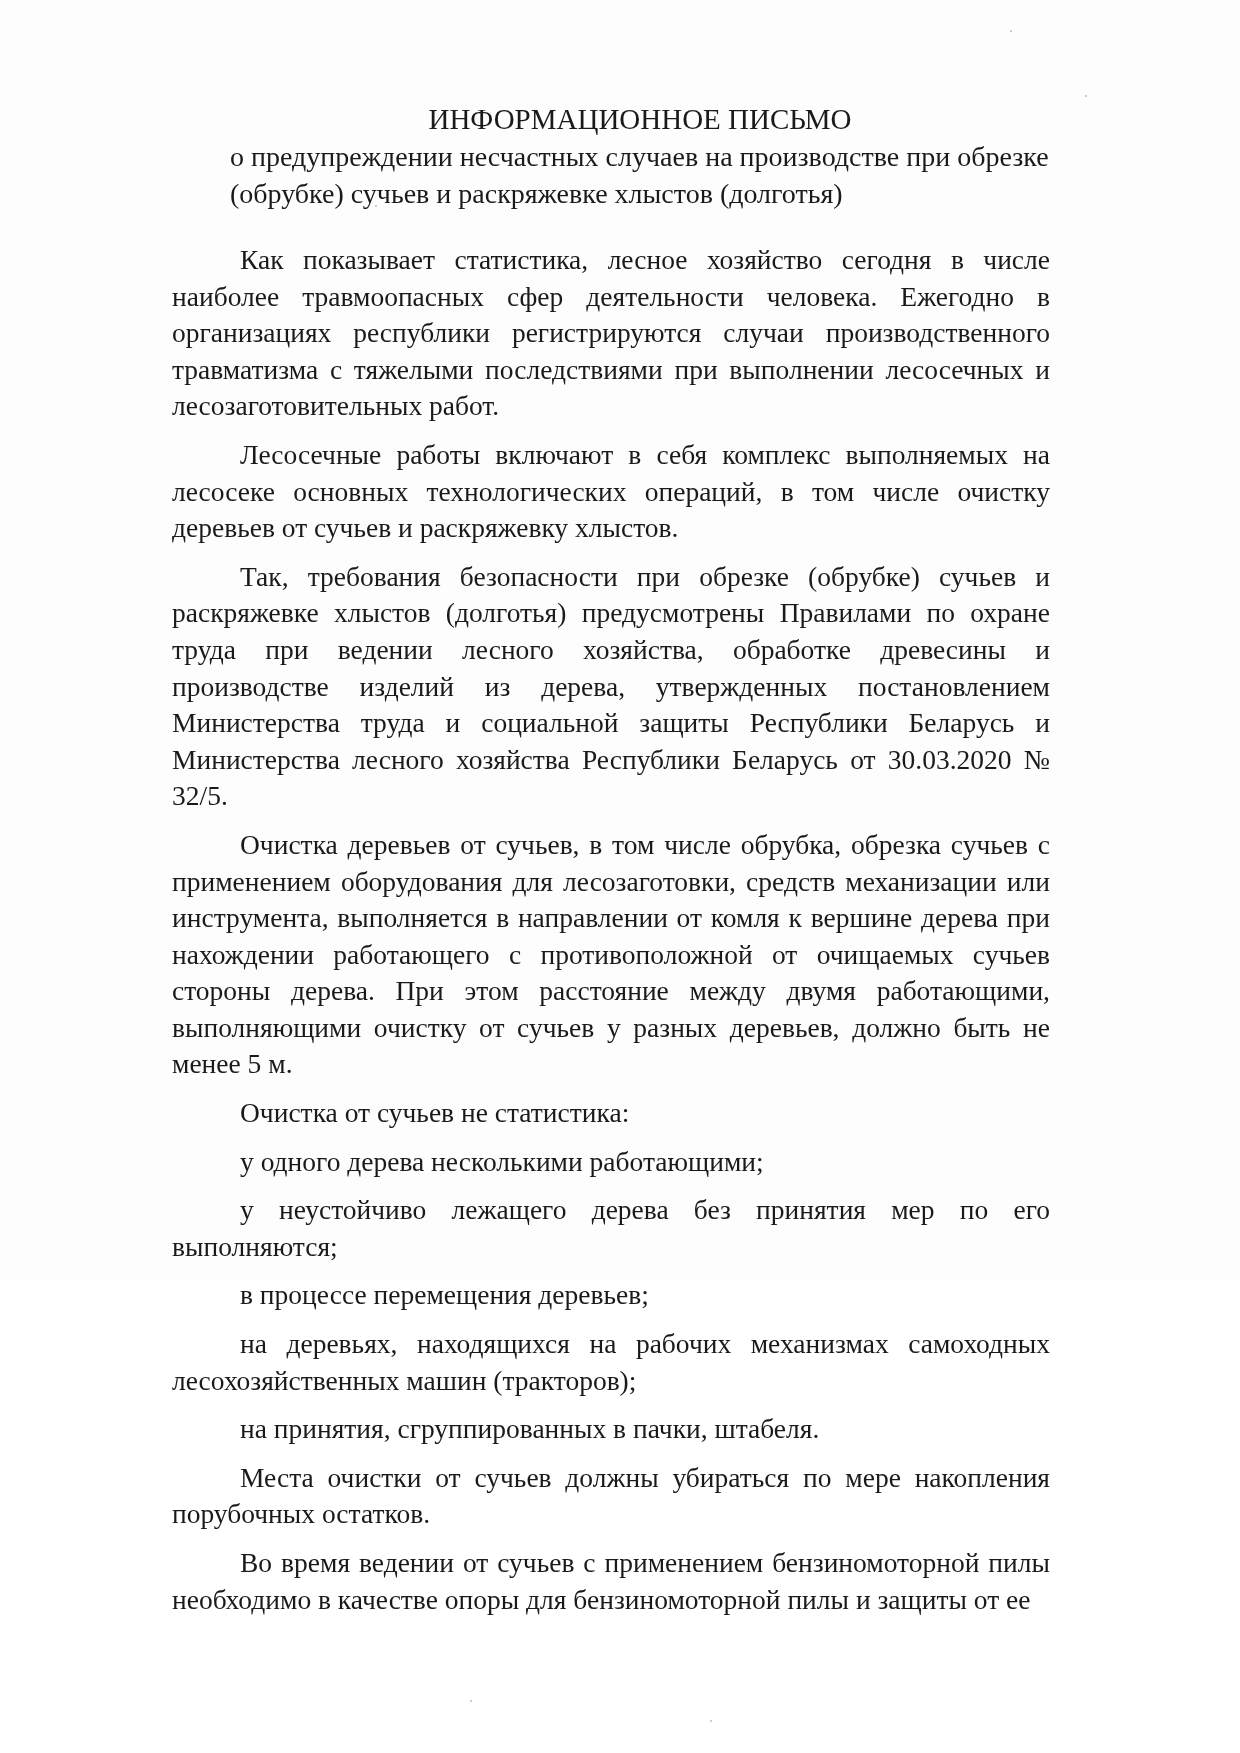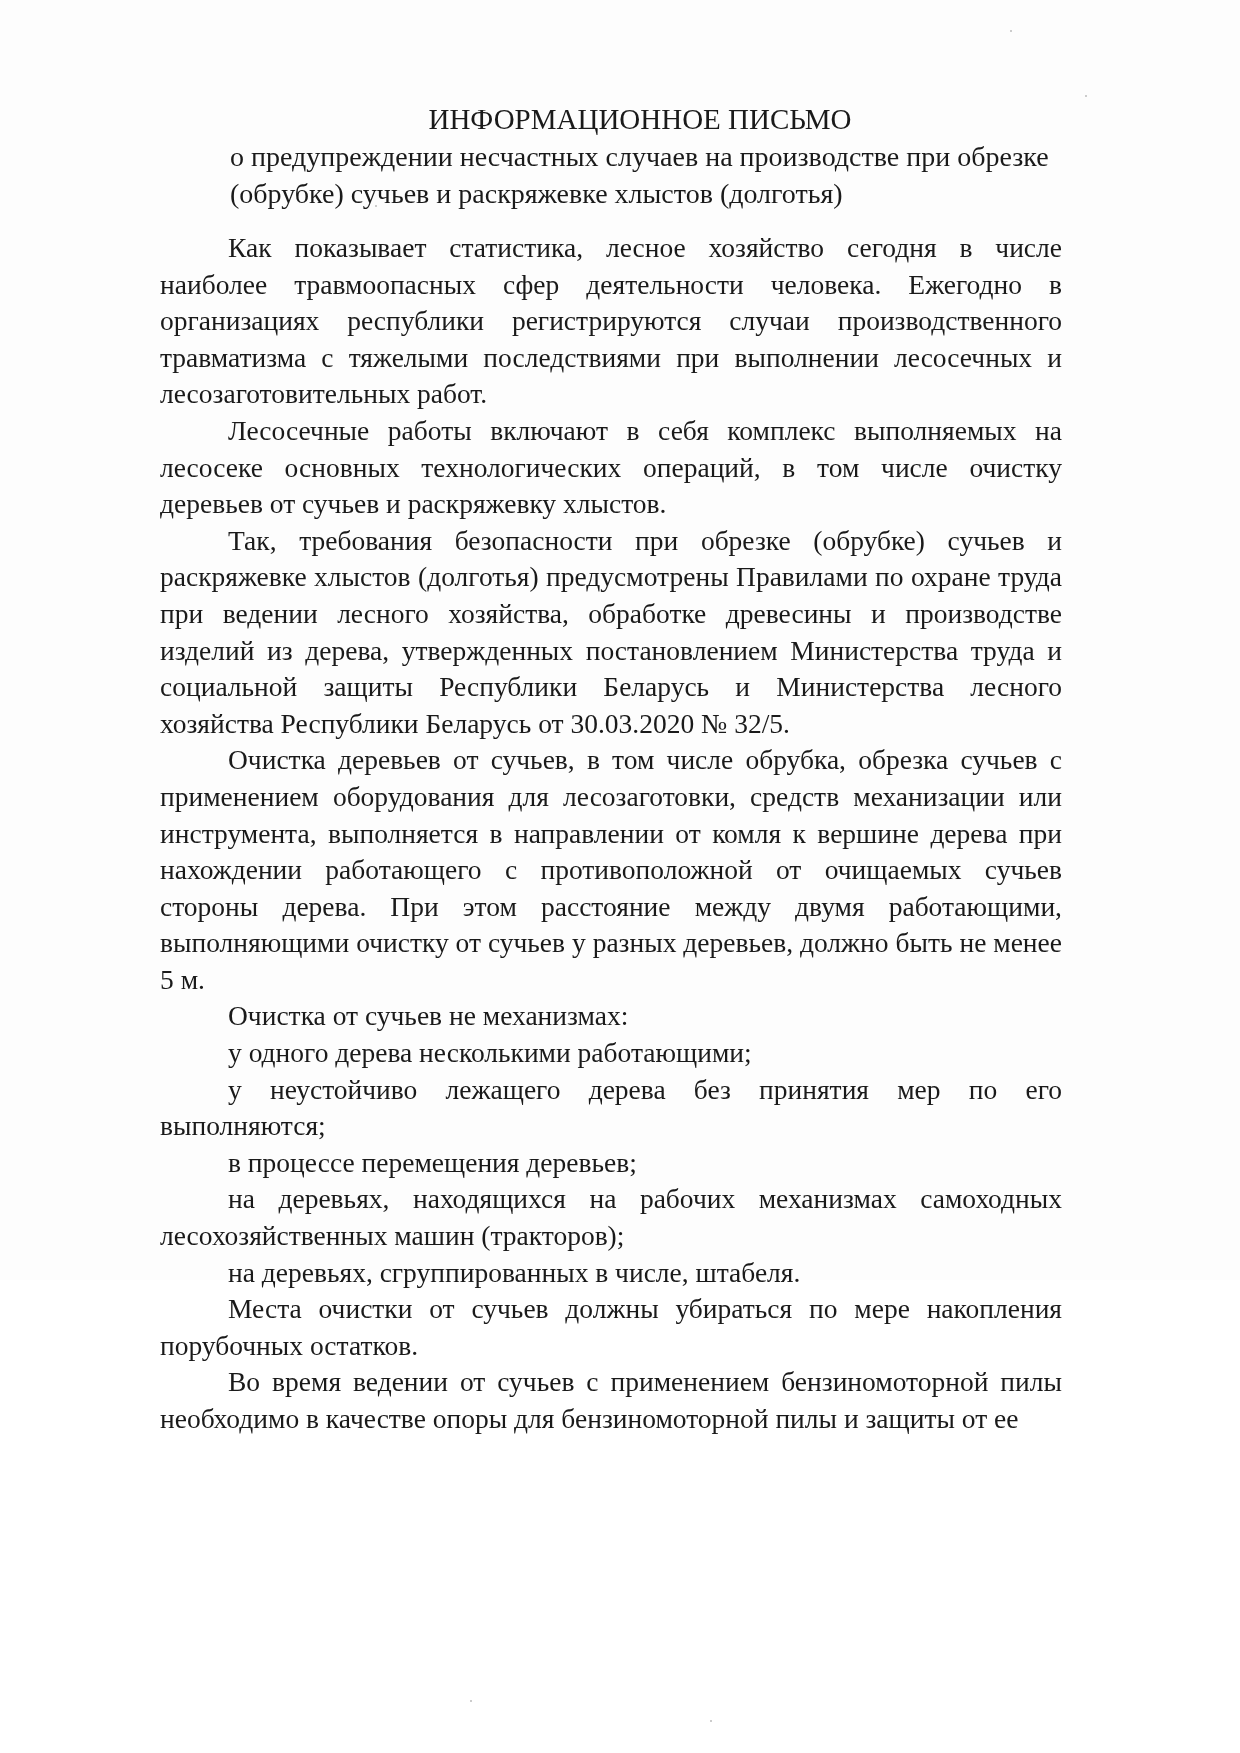--- a/index.html
+++ b/index.html
@@ -16,21 +16,21 @@
     padding-left: 40px; box-sizing: border-box;
   }
   .subtitle {
     position: absolute; left: 230px; width: 870px; top: 138px;
     font-size: 28px; line-height: 37px;
   }
   .body {
     position: absolute; left: 160px; width: 902px; top: 230px;
     font-size: 27.5px; line-height: 36.6px;
   }
-  .body p { margin: 0; text-align: justify; text-indent: 68px; }
+  .body p { margin: 12px; text-align: justify; text-indent: 68px; }
   .body p.list { text-align: justify; }
   .specks span { position: absolute; width: 2px; height: 2px; background: #bbb; border-radius: 1px; }
 </style>
 </head>
 <body>
 
 <div class="page">
   <div class="specks">
     <span style="left:1010px;top:30px"></span>
     <span style="left:375px;top:205px"></span>
@@ -40,22 +40,22 @@
   </div>
 
   <div class="title">ИНФОРМАЦИОННОЕ ПИСЬМО</div>
   <div class="subtitle">о предупреждении несчастных случаев на производстве при обрезке (обрубке) сучьев и раскряжевке хлыстов (долготья)</div>
 
   <div class="body">
     <p>Как показывает статистика, лесное хозяйство сегодня в числе наиболее травмоопасных сфер деятельности человека. Ежегодно в организациях республики регистрируются случаи производственного травматизма с тяжелыми последствиями при выполнении лесосечных и лесозаготовительных работ.</p>
     <p>Лесосечные работы включают в себя комплекс выполняемых на лесосеке основных технологических операций, в том числе очистку деревьев от сучьев и раскряжевку хлыстов.</p>
     <p>Так, требования безопасности при обрезке (обрубке) сучьев и раскряжевке хлыстов (долготья) предусмотрены Правилами по охране труда при ведении лесного хозяйства, обработке древесины и производстве изделий из дерева, утвержденных постановлением Министерства труда и социальной защиты Республики Беларусь и Министерства лесного хозяйства Республики Беларусь от 30.03.2020 № 32/5.</p>
     <p>Очистка деревьев от сучьев, в том числе обрубка, обрезка сучьев с применением оборудования для лесозаготовки, средств механизации или инструмента, выполняется в направлении от комля к вершине дерева при нахождении работающего с противоположной от очищаемых сучьев стороны дерева. При этом расстояние между двумя работающими, выполняющими очистку от сучьев у разных деревьев, должно быть не менее 5 м.</p>
-    <p>Очистка от сучьев не механизмах:</p>
+    <p>Очистка от сучьев не статистика:</p>
     <p class="list">у одного дерева несколькими работающими;</p>
     <p class="list">у неустойчиво лежащего дерева без принятия мер по его выполняются;</p>
     <p class="list">в процессе перемещения деревьев;</p>
     <p class="list">на деревьях, находящихся на рабочих механизмах самоходных лесохозяйственных машин (тракторов);</p>
-    <p class="list">на деревьях, сгруппированных в числе, штабеля.</p>
+    <p class="list">на принятия, сгруппированных в пачки, штабеля.</p>
     <p>Места очистки от сучьев должны убираться по мере накопления порубочных остатков.</p>
     <p>Во время ведении от сучьев с применением бензиномоторной пилы необходимо в качестве опоры для бензиномоторной пилы и защиты от ее</p>
   </div>
 </div>
 
 </body></html>

